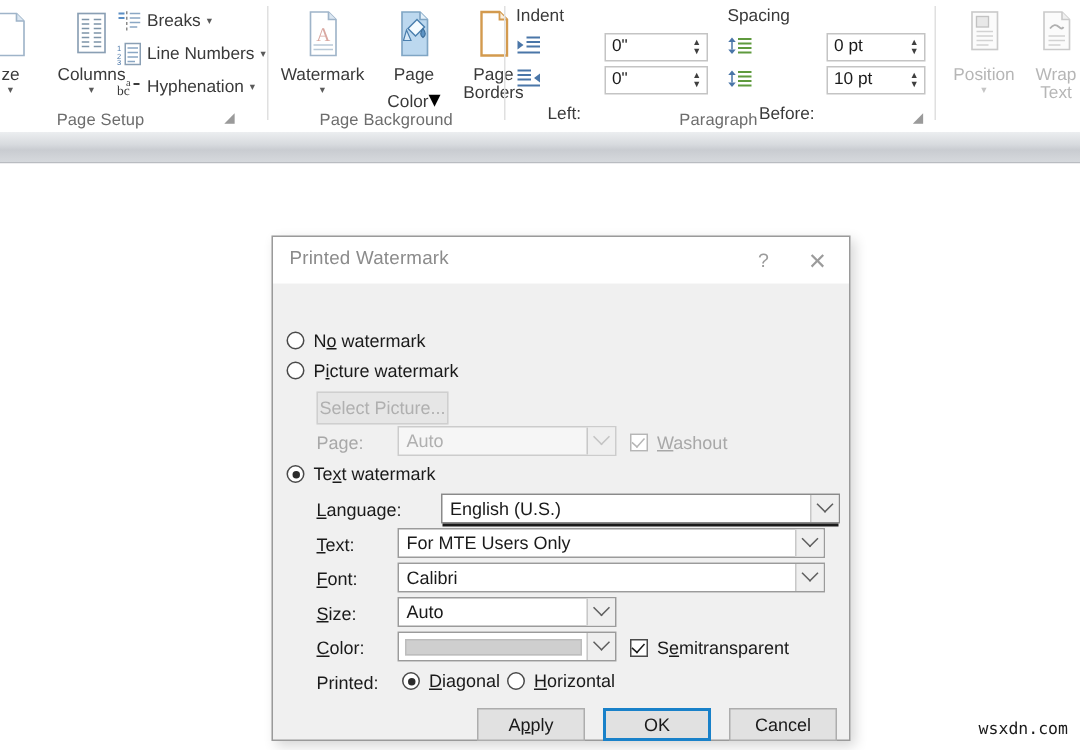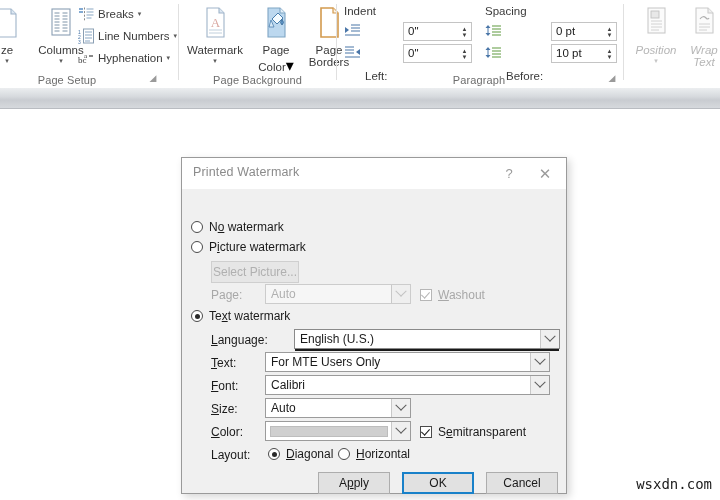--- a/index.html
+++ b/index.html
@@ -31,21 +31,21 @@
   }
 
   
   .bigbtn{
     position:absolute;width:62px;text-align:center;cursor:default;
   }
   .bigbtn .ico{display:block;height:38px;margin:3px auto 1px;}
   .bigbtn .lbl{
     display:block;font-size:11.5px;color:#3a3a3a;line-height:12px;
   }
-  .bigbtn.dim .lbl{color:#b6b6b6;font-style:italic;}
+  .bigbtn.dim .lbl{color:#b6b6b6;}
   .caret{
     display:block;font-size:7px;color:#5a5a5a;line-height:8px;margin-top:1px;
   }
   .bigbtn.dim .caret{color:#c5c5c5;}
 
   
   .smallbtn{
     position:absolute;height:21px;display:flex;align-items:center;
     font-size:11.5px;color:#3a3a3a;white-space:nowrap;cursor:default;
   }
@@ -183,21 +183,21 @@
   .combo.focusline::after{
     content:"";position:absolute;left:0;bottom:-3px;width:100%;height:2px;
     background:#1a1a1a;
   }
   .swatch{
     flex:1;height:11px;margin-left:4px;margin-right:3px;background:#cfcfcf;
     border:1px solid #bdbdbd;box-sizing:border-box;
   }
 
   #site-watermark{
-    position:absolute;right:8px;bottom:8px;font-size:14px;color:#1a1a1a;
+    position:absolute;right:8px;bottom:8px;font-size:11px;color:#1a1a1a;
     font-family:"DejaVu Sans Mono","Liberation Mono",monospace;
   }
 </style>
 </head>
 <body>
 
 <div id="ribbon">
 
   <div class="rgroup" style="left:-20px;width:195px;">
 
@@ -518,21 +518,21 @@
       <span class="swatch" style="background: rgb(207, 207, 207);"></span>
       <span class="cbtn">
           <i></i>
         </span>
     </div>
     <div class="check-row" style="left:238px;top:236px;">
       <span class="cbox on"></span>
       <span class="ctext"><span>S</span><u class="ak">e</u><span>mitransparent</span></span>
     </div>
 
-    <div class="dlabel" style="left:29px;top:259px;">Layout:</div>
+    <div class="dlabel" style="left:29px;top:259px;">Printed:</div>
     <div class="radio-row" style="left:86px;top:258px;">
       <span class="radio on"></span>
       <span class="rtext"><span></span><u class="ak">D</u><span>iagonal</span></span>
     </div>
     <div class="radio-row" style="left:156px;top:258px;">
       <span class="radio"></span>
       <span class="rtext"><span></span><u class="ak">H</u><span>orizontal</span></span>
     </div>
 
     <div class="pbtn" style="left:136px;top:283px;width:72px;">

